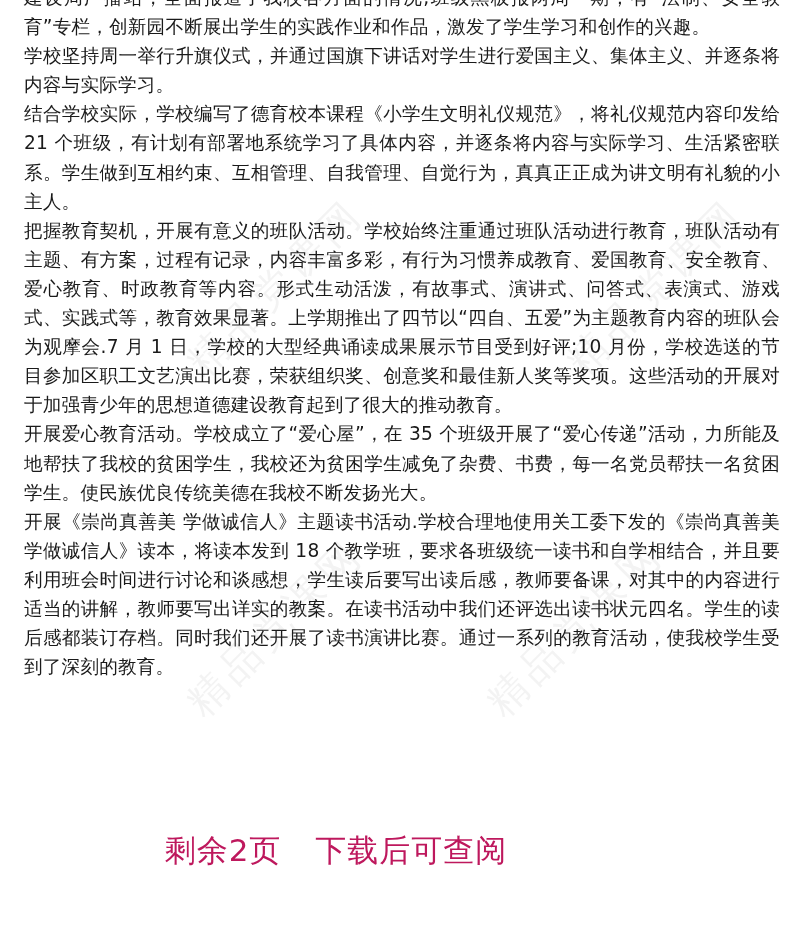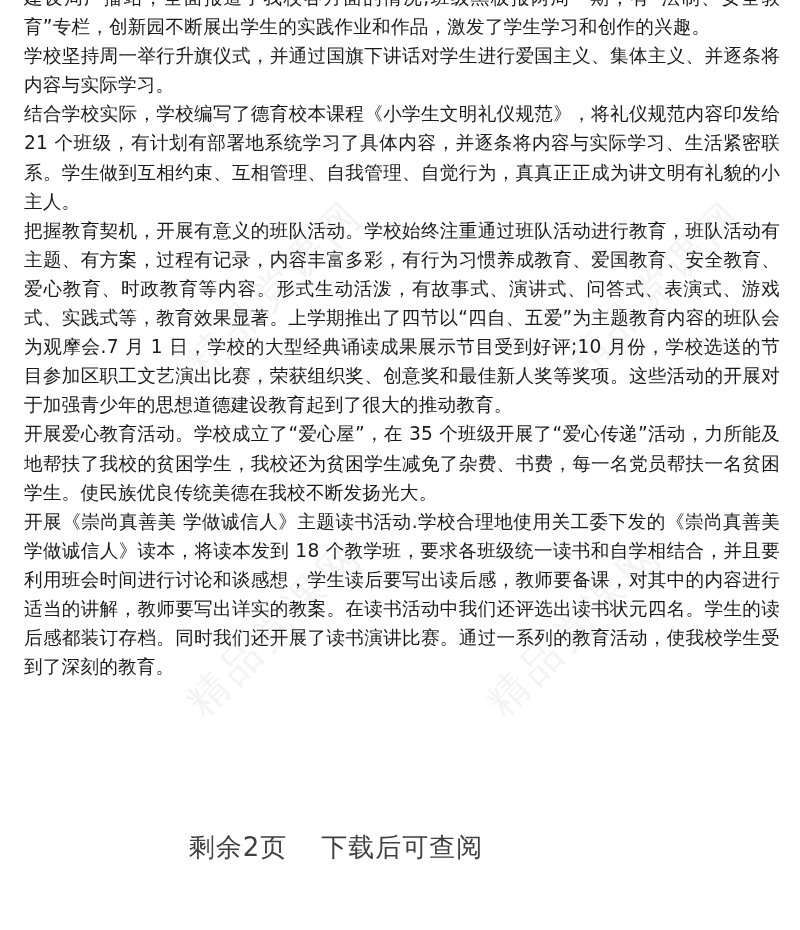--- a/index.html
+++ b/index.html
@@ -38,22 +38,22 @@
     pointer-events: none;
     white-space: nowrap;
     letter-spacing: 6px;
   }
   .footer {
     position: absolute;
     left: 0;
     top: 830px;
     width: 672px;
     text-align: center;
-    font-size: 26px;
-    color: #404040;
+    font-size: 31px;
+    color: #be185d;
     letter-spacing: 1px;
   }
   .footer .gap {
     display: inline-block;
     width: 34px;
   }
 </style>
 </head>
 <body>
 

